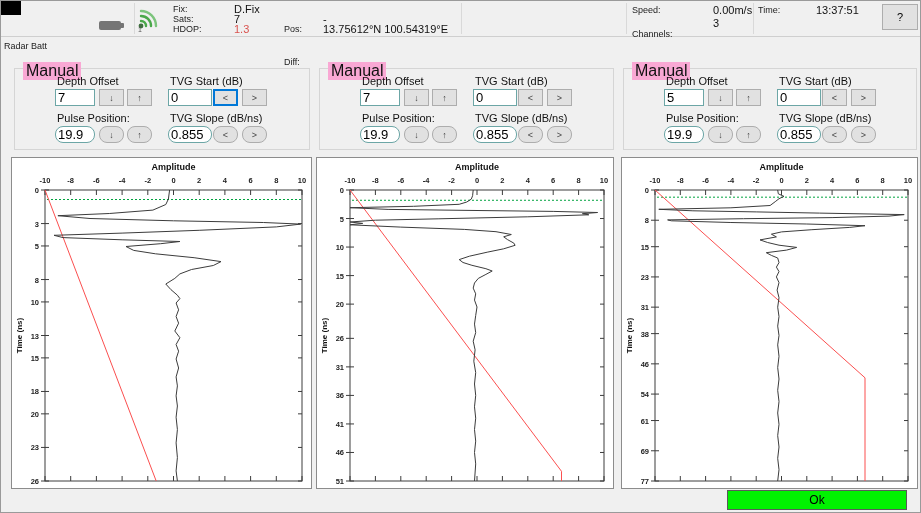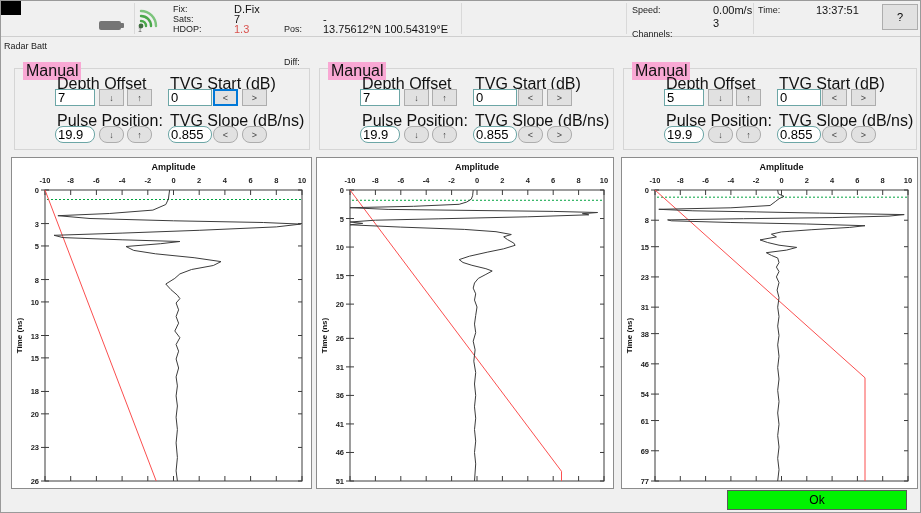--- a/index.html
+++ b/index.html
@@ -22,21 +22,21 @@
   .sb{width:25px;height:17px;font-size:9px;color:#444;}
   .focus{border:2px solid #0078d7;}
   .tb{position:absolute;box-sizing:border-box;height:17px;border:1px solid #6ca6a6;background:#fff;
     font-family:inherit;font-size:13px;padding:0 2px;color:#000;}
   .autocfg{left:348px;top:41px;width:222px;height:19px;}
   .helpbtn{left:881px;top:3px;width:36px;height:26px;font-size:11px;}
   
   .group{position:absolute;top:67px;height:82px;border:1px solid #d5d5d5;box-sizing:border-box;}
   .g1{left:13px;width:296px;} .g2{left:318px;width:295px;} .g3{left:622px;width:294px;}
   .group-label{position:absolute;top:-7px;left:8px;background:#f9a8d4;padding:0 3px;font-size:16px;color:#111;}
-  .lbl{position:absolute;font-size:16px;white-space:nowrap;color:#111;}
+  .lbl{position:absolute;font-size:11px;white-space:nowrap;color:#111;}
   .lc1{left:42px;} .lc2{left:155px;} .lr1{top:6px;} .lr2{top:43px;}
   .c1{left:40px;width:40px;} .c2{left:153px;width:44px;}
   .b1{left:84px;} .b2{left:112px;} .b3{left:198px;} .b4{left:227px;}
   .r1{top:20px;} .r2{top:57px;border-radius:8px;}
   
   .chart-panel{position:absolute;top:156px;height:332px;background:#fff;border:1px solid #8c8c8c;box-sizing:border-box;}
   .cp1{left:10px;width:301px;} .cp2{left:315px;width:298px;} .cp3{left:620px;width:297px;}
   svg .ct{font:bold 9px "Liberation Sans",sans-serif;fill:#111;}
   svg .tk{font:bold 7.5px "Liberation Sans",sans-serif;fill:#222;}
   svg .yl{font:bold 8px "Liberation Sans",sans-serif;fill:#111;}

